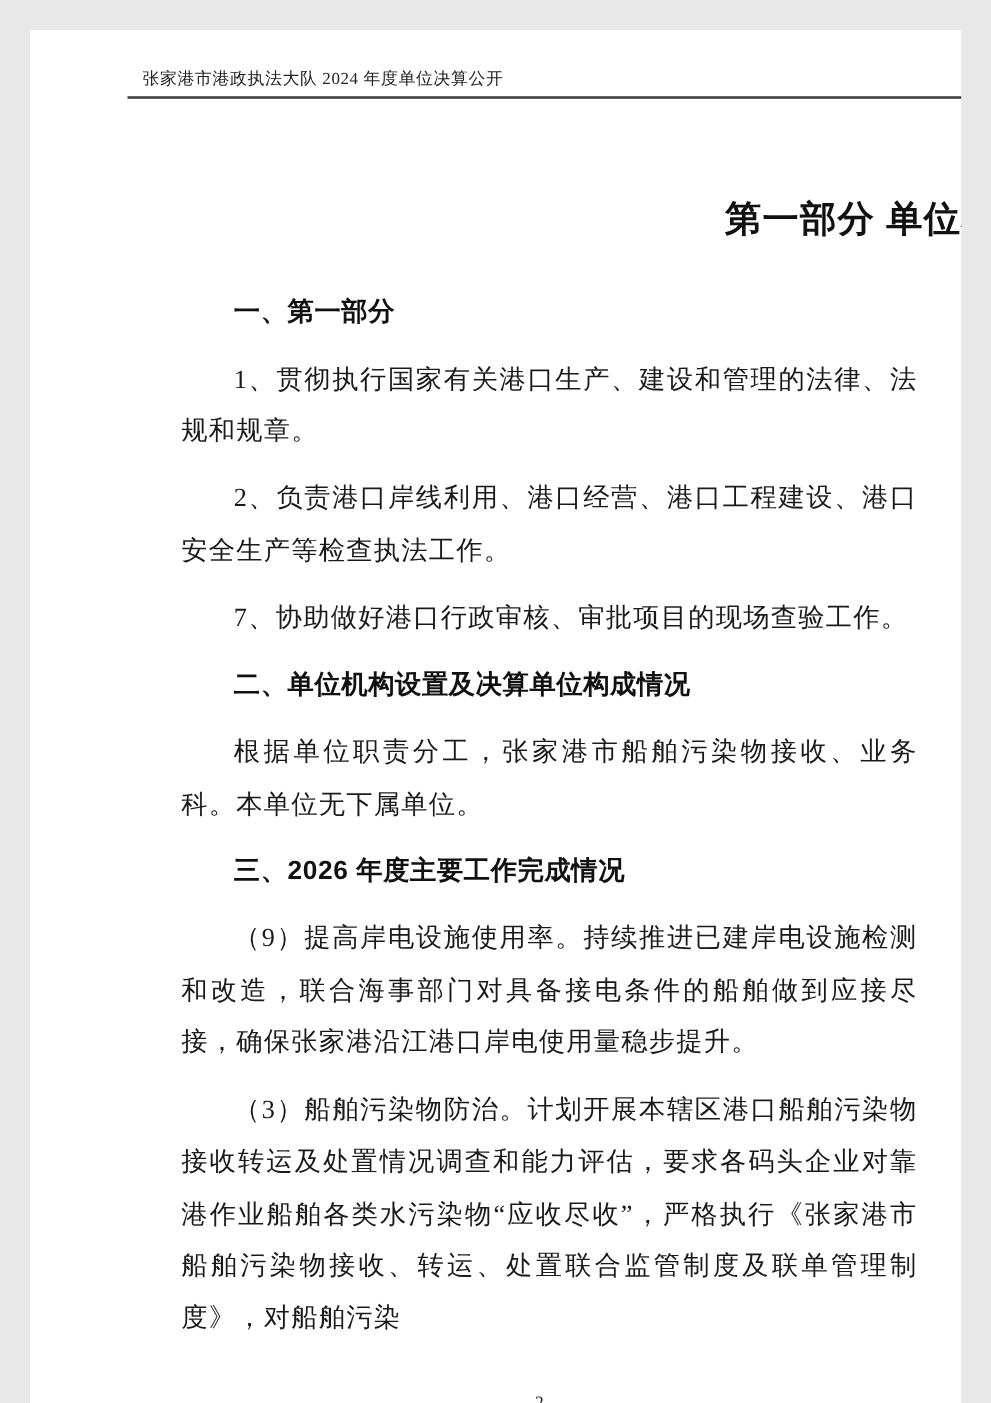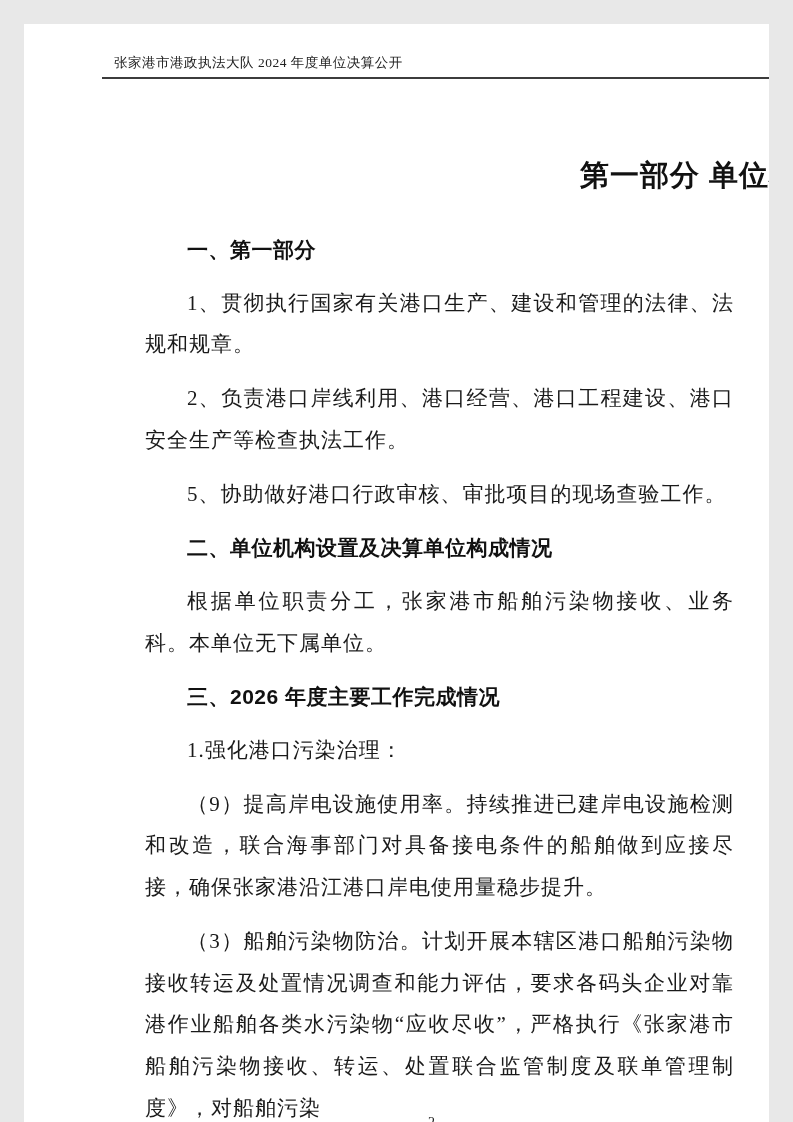--- a/index.html
+++ b/index.html
@@ -92,27 +92,26 @@
     <span>张家港市港政执法大队 2024 年度单位决算公开</span>
   </div>
 
   <h1 class="doc-title">第一部分  单位概况</h1>
 
   <div class="doc-body">
 
     <h2>一、第一部分</h2>
     <p>1、贯彻执行国家有关港口生产、建设和管理的法律、法规和规章。</p>
     <p>2、负责港口岸线利用、港口经营、港口工程建设、港口安全生产等检查执法工作。</p>
-    <p>5、协助做好港口行政审核、审批项目的现场查验工作。</p>
+    <p>7、协助做好港口行政审核、审批项目的现场查验工作。</p>
 
     <h2>二、单位机构设置及决算单位构成情况</h2>
     <p>根据单位职责分工，张家港市船舶污染物接收、业务科。本单位无下属单位。</p>
 
     <h2>三、2026 年度主要工作完成情况</h2>
-    <p>1.强化港口污染治理：</p>
     <p>（9）提高岸电设施使用率。持续推进已建岸电设施检测和改造，联合海事部门对具备接电条件的船舶做到应接尽接，确保张家港沿江港口岸电使用量稳步提升。</p>
     <p>（3）船舶污染物防治。计划开展本辖区港口船舶污染物接收转运及处置情况调查和能力评估，要求各码头企业对靠港作业船舶各类水污染物“应收尽收”，严格执行《张家港市船舶污染物接收、转运、处置联合监管制度及联单管理制度》，对船舶污染</p>
 
   </div>
 
   <div class="doc-footer">
     <span>- 2 -</span>
   </div>
 
 </div>

